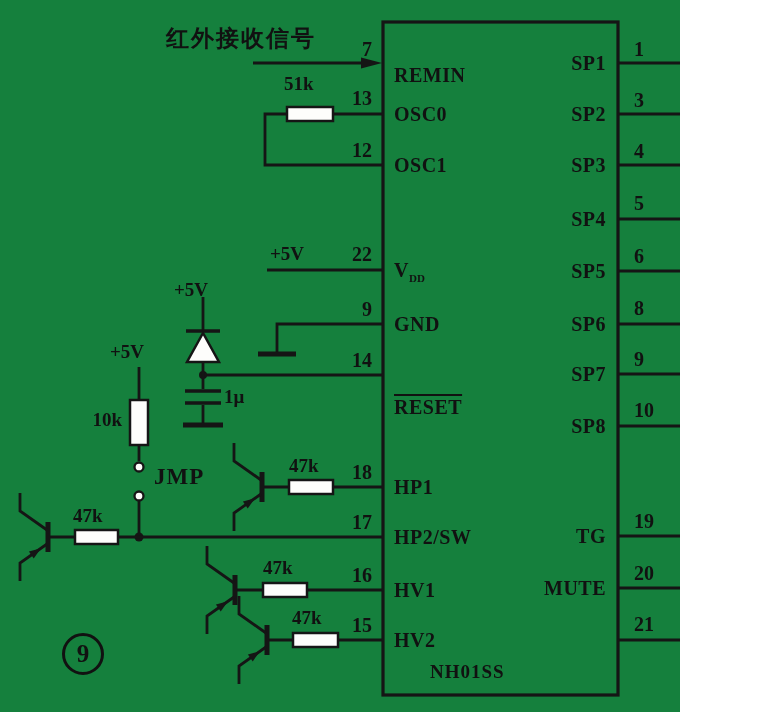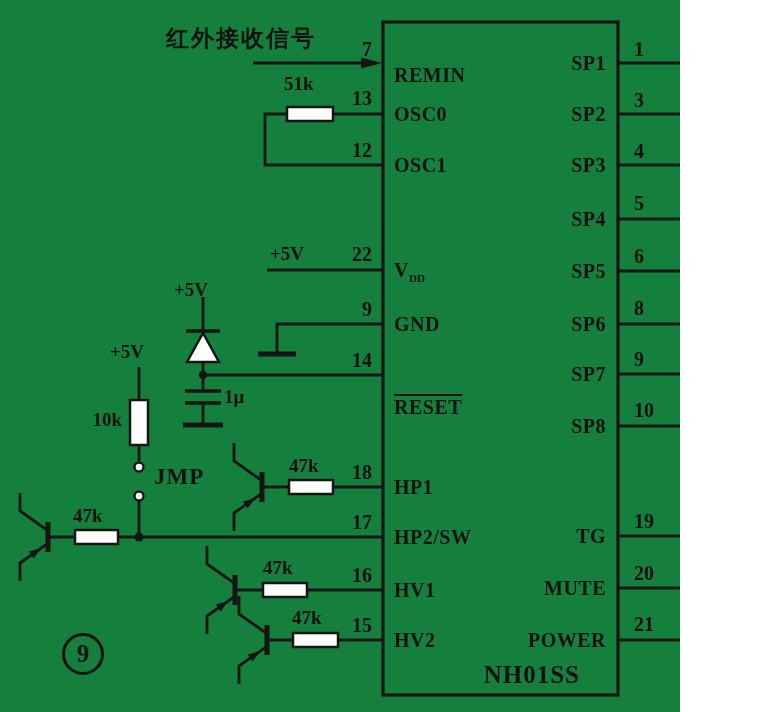--- a/index.html
+++ b/index.html
@@ -11,22 +11,22 @@
   .num{font-size:20px;width:34px;text-align:right;height:22px;line-height:22px;}
   .rnum{font-size:20px;width:44px;text-align:left;height:22px;line-height:22px;}
   .rlab{width:166px;text-align:right;}
   .comp{font-size:19px;}
   .ctr{text-align:left;}
   .cjk{font-family:"DejaVu Sans","Liberation Sans",sans-serif;font-size:23px;letter-spacing:2px;}
   .ovl{text-decoration:overline;}
   .sub{font-size:11px;vertical-align:-5px;letter-spacing:0;}
   #fignum{position:absolute;left:62px;top:633px;width:36px;height:36px;border:3px solid #111;
           border-radius:50%;font-size:25px;font-weight:bold;text-align:center;line-height:35px;}
-  #chipname{position:absolute;left:430px;top:661px;width:150px;text-align:right;
-            font-size:25px;font-weight:bold;letter-spacing:1px;}
+  #chipname{position:absolute;left:430px;top:661px;width:150px;text-align:left;
+            font-size:19px;font-weight:bold;letter-spacing:1px;}
 </style>
 </head>
 <body>
 
 <div id="stage">
 
   <svg width="764" height="712" viewBox="0 0 764 712">
     <g stroke="#151515" stroke-width="2.8" fill="none">
 
       <rect x="383" y="22" width="235" height="673" stroke-width="3.2"></rect>
@@ -190,21 +190,20 @@
   <span class="lbl pinlbl rlab" style="left:440px;top:50px;">SP1</span>
   <span class="lbl pinlbl rlab" style="left:440px;top:101px;">SP2</span>
   <span class="lbl pinlbl rlab" style="left:440px;top:152px;">SP3</span>
   <span class="lbl pinlbl rlab" style="left:440px;top:206px;">SP4</span>
   <span class="lbl pinlbl rlab" style="left:440px;top:258px;">SP5</span>
   <span class="lbl pinlbl rlab" style="left:440px;top:311px;">SP6</span>
   <span class="lbl pinlbl rlab" style="left:440px;top:361px;">SP7</span>
   <span class="lbl pinlbl rlab" style="left:440px;top:413px;">SP8</span>
   <span class="lbl pinlbl rlab" style="left:440px;top:575px;">MUTE</span>
   <span class="lbl pinlbl rlab" style="left:440px;top:523px;">TG</span>
-  <span class="lbl pinlbl rlab" style="left:440px;top:627px;">POWER</span>
 
   <span class="lbl rnum" style="left:634px;top:38px;">1</span>
   <span class="lbl rnum" style="left:634px;top:89px;">3</span>
   <span class="lbl rnum" style="left:634px;top:140px;">4</span>
   <span class="lbl rnum" style="left:634px;top:192px;">5</span>
   <span class="lbl rnum" style="left:634px;top:245px;">6</span>
   <span class="lbl rnum" style="left:634px;top:297px;">8</span>
   <span class="lbl rnum" style="left:634px;top:348px;">9</span>
   <span class="lbl rnum" style="left:634px;top:399px;">10</span>
   <span class="lbl rnum" style="left:634px;top:510px;">19</span>

